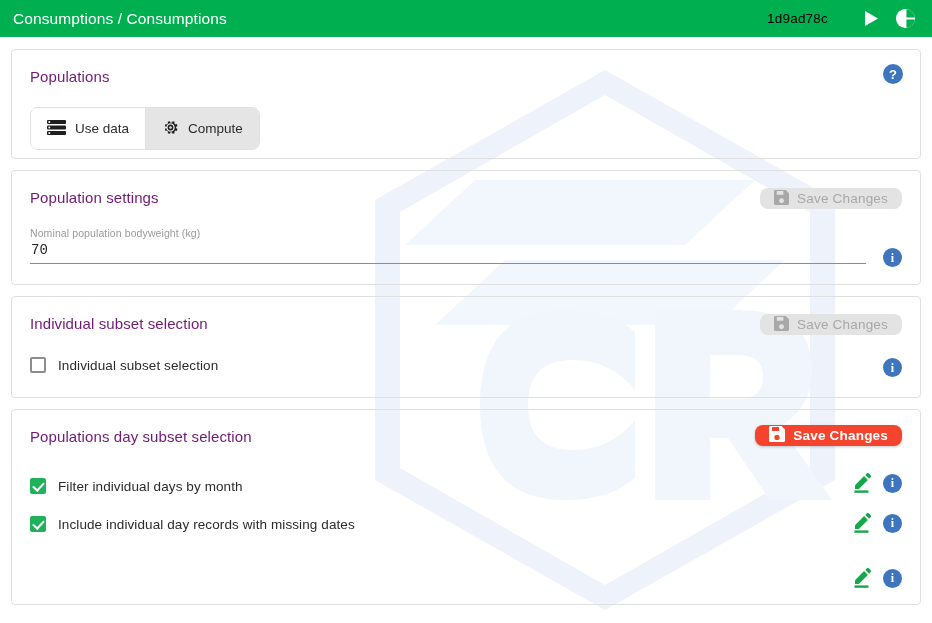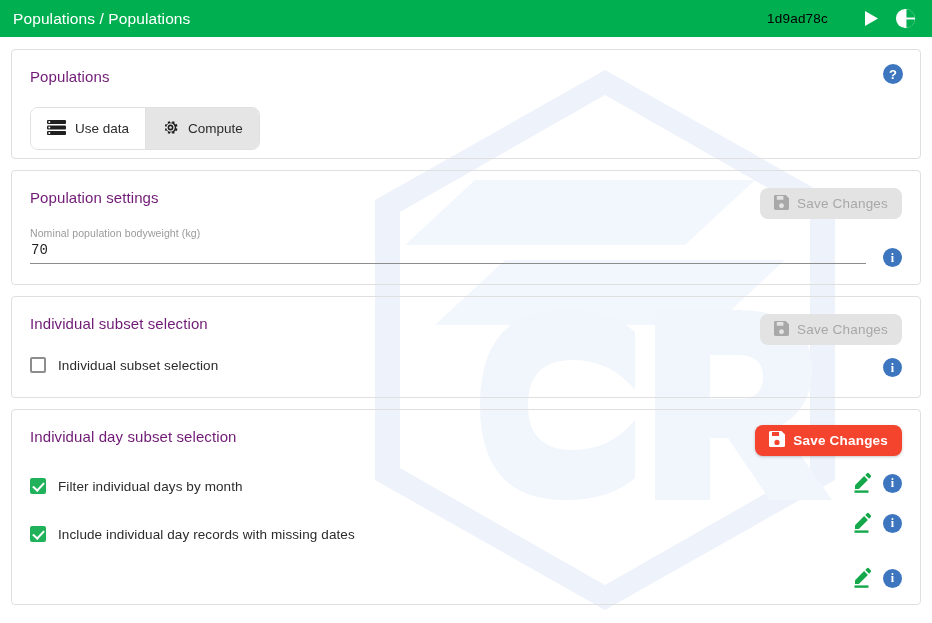--- a/index.html
+++ b/index.html
@@ -119,21 +119,21 @@
   }
   .btn-group .tgl.selected { background: #e5e5e5; }
   .btn-group .tgl + .tgl { border-left: 1px solid #e0e0e0; }
 
   
   .save-btn {
     position: absolute;
     right: 18px;
     display: flex; align-items: center; justify-content: center;
     gap: 8px;
-    height: 31px;
+    height: 21px;
     padding: 0 14px;
     border: none;
     border-radius: 8px;
     font-size: 13.5px;
     font-weight: bold;
     letter-spacing: .2px;
     font-family: "Liberation Sans", sans-serif;
   }
   .save-btn.disabled {
     background: #e3e3e3;
@@ -269,21 +269,21 @@
     <polygon points="120,120 400,120 330,185 50,185"></polygon>
     <polygon points="150,200 430,200 360,265 80,265"></polygon>
   </g>
   <g fill="#f1f5fc">
     <path d="M210 250 q-85 0 -85 95 q0 95 85 95 q45 0 70 -22 l0 -58 q-25 30 -62 30 q-45 0 -45 -45 q0 -45 45 -45 q37 0 62 30 l0 -58 q-25 -22 -70 -22 z"></path>
     <path d="M300 250 l0 190 l55 0 l0 -62 l18 0 l42 62 l62 0 l-52 -74 q32 -18 32 -56 q0 -60 -75 -60 z m55 45 l28 0 q25 0 25 22 q0 22 -25 22 l-28 0 z"></path>
   </g>
 </svg>
 
 <div id="appbar">
-  <span class="title">Populations / Populations</span>
+  <span class="title">Consumptions / Consumptions</span>
   <span class="spacer"></span>
   <span class="hash">1d9ad78c</span>
   <span class="bar-icon">
     <svg width="16" height="17" viewBox="0 0 16 17">
         <polygon points="2,1 15,8.5 2,16" fill="#ffffff"></polygon>
       </svg>
   </span>
   <span class="bar-icon">
     <svg width="21" height="21" viewBox="0 0 22 22">
       <circle cx="11" cy="11" r="10" fill="#ffffff"></circle>
@@ -358,21 +358,21 @@
     </button>
 
     <div class="cb-row">
       <span class="cb"></span>
       <span class="cb-label">Individual subset selection</span>
     </div>
     <div class="info-icon info-abs" style="right:18px; top:61px;">i</div>
   </div>
 
   <div class="card c4">
-    <div class="card-title">Individual day subset selection</div>
+    <div class="card-title">Populations day subset selection</div>
 
     <button class="save-btn primary save-c4">
       <span>
         <svg width="16" height="16" viewBox="0 0 16 16">
           <path fill="#ffffff" d="M12.5 0H1.5A1.5 1.5 0 0 0 0 1.5v13A1.5 1.5 0 0 0 1.5 16h13a1.5 1.5 0 0 0 1.5-1.5V3.5zM8 14a2.6 2.6 0 1 1 0-5.2A2.6 2.6 0 0 1 8 14zM10 5H3V1h7z"></path>
         </svg>
       </span>
       <span>Save Changes</span>
     </button>
 
@@ -395,21 +395,21 @@
       <span class="edit-icon">
         <svg width="22" height="22" viewBox="0 0 22 22">
           <path fill="#15a84a" d="M4 13.2L13.1 4.1l3.8 3.8L7.8 17H4z"></path>
           <path fill="#15a84a" d="M14.3 2.9l1.6-1.6a1.3 1.3 0 0 1 1.9 0l1.9 1.9a1.3 1.3 0 0 1 0 1.9l-1.6 1.6z"></path>
           <rect x="3.5" y="18.4" width="14" height="2.4" fill="#15a84a"></rect>
         </svg>
       </span>
       <span class="info-icon">i</span>
     </div>
 
-    <div class="cb-row" style="margin-top:32px;">
+    <div class="cb-row" style="margin-top:22px;">
       <span class="cb checked"></span>
       <span class="cb-label">Include individual day records with missing dates</span>
     </div>
     <div class="icon-pair" style="top:157px;">
       <span class="edit-icon">
         <svg width="22" height="22" viewBox="0 0 22 22">
           <path fill="#15a84a" d="M4 13.2L13.1 4.1l3.8 3.8L7.8 17H4z"></path>
           <path fill="#15a84a" d="M14.3 2.9l1.6-1.6a1.3 1.3 0 0 1 1.9 0l1.9 1.9a1.3 1.3 0 0 1 0 1.9l-1.6 1.6z"></path>
           <rect x="3.5" y="18.4" width="14" height="2.4" fill="#15a84a"></rect>
         </svg>

